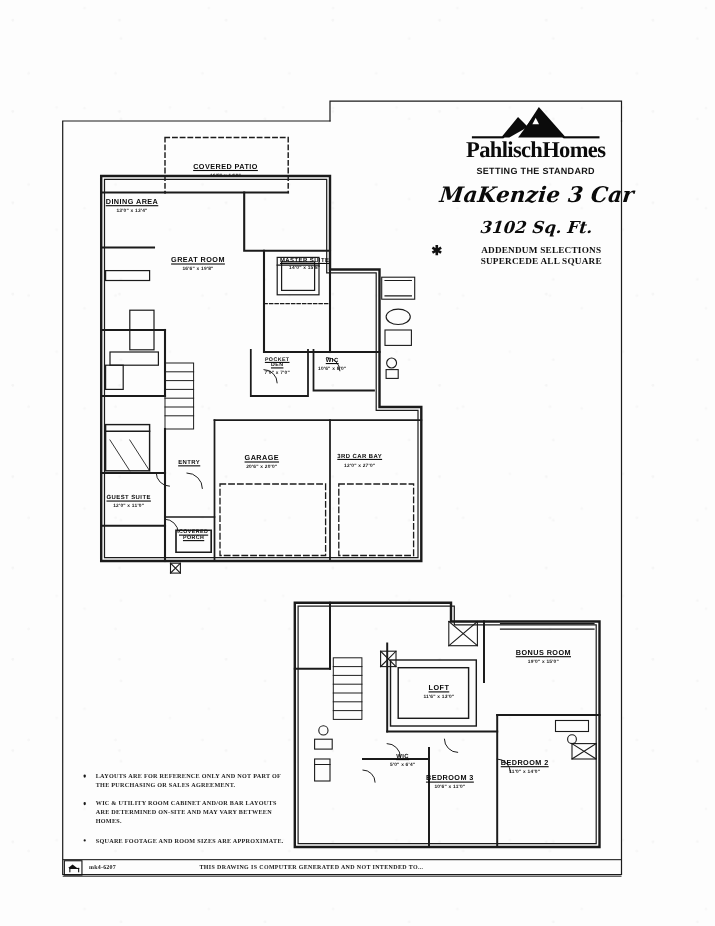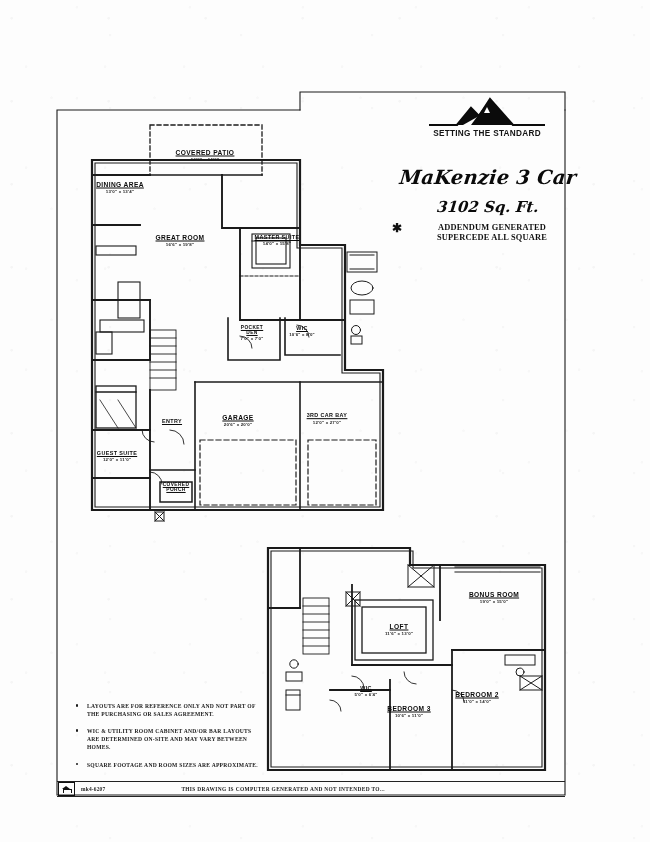--- a/index.html
+++ b/index.html
@@ -325,29 +325,30 @@
     </div>
   </div>
 
   <div id="logo-block">
     <svg class="mtn" width="120" height="30" viewBox="0 0 120 30" aria-hidden="true">
       <path d="M2 29 L30 29 L44 12 L52 20 L63 3 L86 29 L118 29" fill="none" stroke="#0b0b0b" stroke-width="2.2"></path>
       <path d="M63 3 L86 29 L44 29 Z" fill="#0b0b0b"></path>
       <path d="M44 12 L52 20 L36 29 L30 29 Z" fill="#0b0b0b"></path>
       <path d="M60 11 L63 17 L57 17 Z" fill="#ffffff"></path>
     </svg>
+    <div class="brand">PahlischHomes</div>
     <div class="tagline">SETTING THE STANDARD</div>
   </div>
 
   <div id="title-block">
     <div class="plan-title">MaKenzie 3 Car</div>
     <div class="plan-sqft">3102 Sq. Ft.</div>
     <div class="addendum">
       <span class="star">✱</span>
-      <div>ADDENDUM GENERATED</div>
+      <div>ADDENDUM SELECTIONS</div>
       <div>SUPERCEDE ALL SQUARE</div>
     </div>
   </div>
 
   <div id="notes">
     <div class="note">
       <span class="dot"></span>
       <span>LAYOUTS ARE FOR REFERENCE ONLY AND NOT PART OF THE PURCHASING OR SALES AGREEMENT.</span>
     </div>
     <div class="note">

